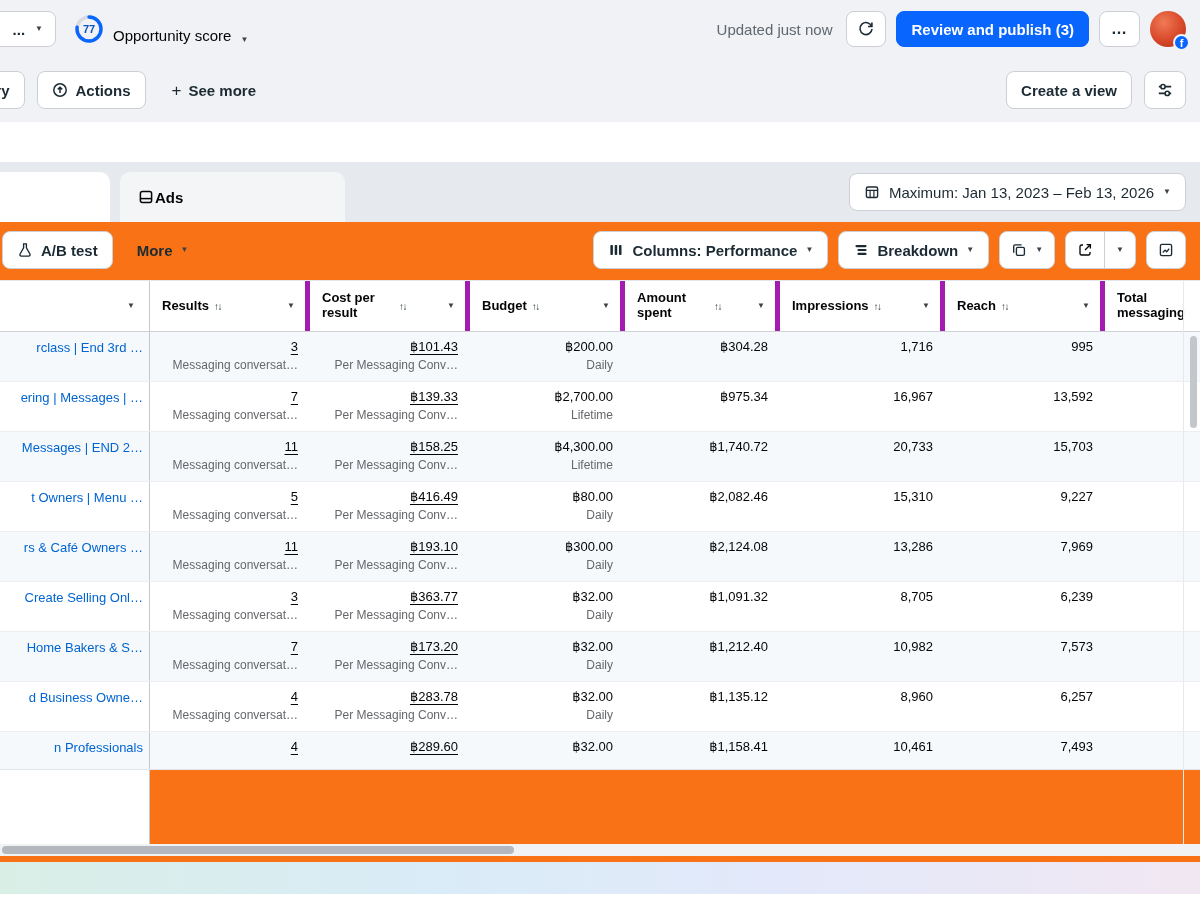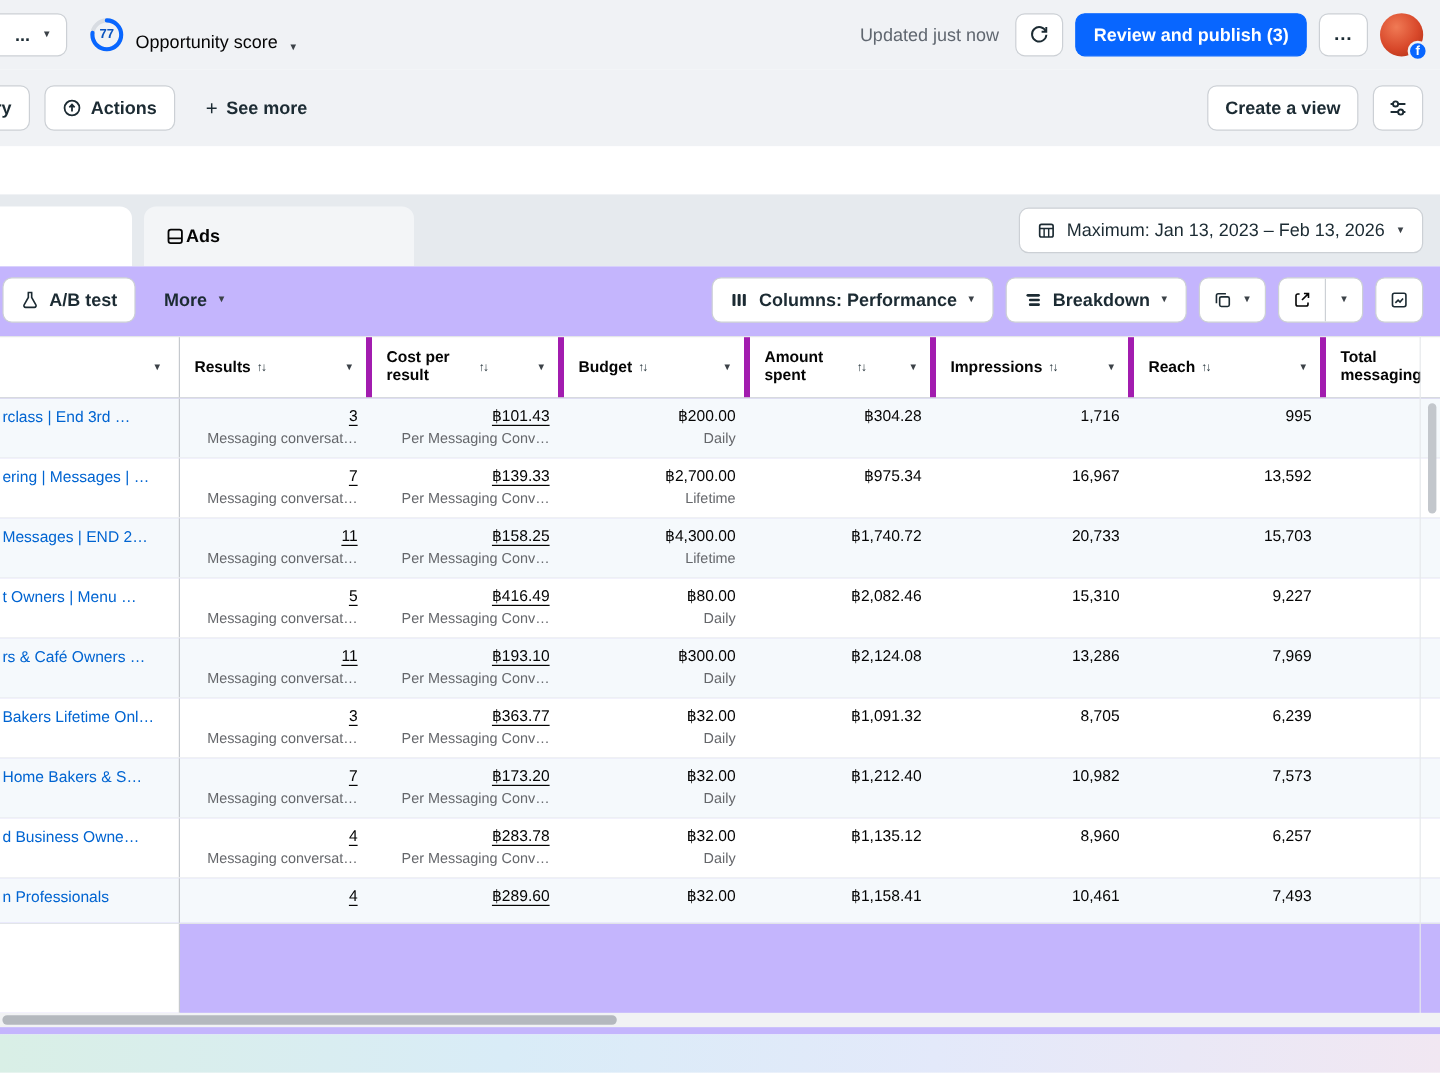--- a/index.html
+++ b/index.html
@@ -3,21 +3,21 @@
 <meta charset="utf-8">
 <style>
   *{box-sizing:border-box;margin:0;padding:0}
   html,body{width:1200px;height:900px;overflow:hidden}
   body{font-family:"Liberation Sans","DejaVu Sans",sans-serif;background:#fff;color:#050505;position:relative}
   .band{position:absolute;left:0;right:0}
   .topbar{top:0;height:58px;background:#f0f2f5;display:flex;align-items:center;gap:10px;padding-right:14px}
   .actions-bar{top:58px;height:64px;background:#f0f2f5;display:flex;align-items:center;gap:12px;padding-right:14px}
   .search-strip{top:122px;height:40px;background:#fff}
   .tab-row{top:162px;height:60px;background:#e6eaee}
-  .content{top:222px;height:640px;background:#c4b5fd}
+  .content{top:222px;height:640px;background:#f97316}
   .bottom-grad{top:862px;height:32px;background:linear-gradient(90deg,#d9efe6 0%,#d9ecf7 35%,#e3e9fa 65%,#f1e7f2 100%)}
   .bottom-white{top:894px;height:6px;background:#fff}
   .spacer{flex:1}
   .btn{display:inline-flex;align-items:center;gap:8px;background:#fff;border:1px solid #ccd0d5;border-radius:8px;height:38px;padding:0 14px;font-size:15px;font-weight:600;color:#1c2b33;cursor:pointer;white-space:nowrap;flex:none}
   .btn.h36{height:36px}
   .btn-primary{background:#0866ff;border-color:#0866ff;color:#fff}
   .btn-plain{border:none;background:transparent}
   .icon-btn{padding:0 11px}
   .chev{font-size:8px;color:#3c4248;line-height:1}
   .sortg{font-size:10px;letter-spacing:-1.5px;font-weight:400;color:#1c2b33}
@@ -57,21 +57,21 @@
   .hlabel.wrap{white-space:normal;max-width:72px}
   .hcell .sortg{margin-left:5px}
   .hcell .chev{margin-left:auto;padding-left:6px}
   .tbody{position:absolute;top:110px;left:0;right:0;height:438px;overflow:hidden;border-bottom:1px solid #e2e5e9}
   .trow{height:50px;border-bottom:1px solid #eceef1;background:#fff}
   .trow.alt{background:#f5f9fc}
   .cell{padding:7px 12px 0;text-align:right;font-size:13px;overflow:hidden;white-space:nowrap}
   .cell .main{line-height:1.25}
   .cell .sub{font-size:12px;color:#65676b;margin-top:3px;line-height:1.2}
   .ul{text-decoration:underline;text-underline-offset:3px;cursor:pointer}
-  .name-cell{text-align:left;border-right:1px solid #c5c9ce;padding:8px 6px 0 2px;height:100%}
+  .name-cell{text-align:right;border-right:1px solid #c5c9ce;padding:8px 6px 0 2px;height:100%}
   .name-link{color:#0064d1;font-size:13px;display:block;overflow:hidden;white-space:nowrap;cursor:pointer;text-decoration:none}
   .empty-left-border{position:absolute;top:548px;height:74px;left:0;width:150px;border-right:1px solid #c5c9ce;background:#fff}
   .table-right-border{position:absolute;top:58px;height:566px;right:16px;width:1px;background:#e7e9ec}
   .vscroll-thumb{position:absolute;right:3px;top:114px;width:7px;height:92px;background:#c3c7cc;border-radius:4px;cursor:pointer}
   .hscroll{position:absolute;left:0;right:0;bottom:6px;height:12px;background:#f1f2f4;cursor:pointer}
   .hthumb{position:absolute;left:2px;top:2px;width:512px;height:8px;background:#b4b8be;border-radius:4px;cursor:pointer}
 </style>
 </head>
 <body>
 
@@ -392,21 +392,21 @@
       <div class="main v-impr">13,286</div>
     </div>
     <div class="cell">
       <div class="main v-reach">7,969</div>
     </div>
     <div class="cell"></div>
   </div>
 
   <div class="trow grid">
     <div class="cell name-cell">
-      <a class="name-link">Bakers Lifetime Onl…</a>
+      <a class="name-link">Create Selling Onl…</a>
     </div>
     <div class="cell">
       <div class="main"><span class="ul v-results">3</span></div>
       <div class="sub s-results">Messaging conversat…</div>
     </div>
     <div class="cell">
       <div class="main"><span class="ul v-cost">฿363.77</span></div>
       <div class="sub s-cost">Per Messaging Conv…</div>
     </div>
     <div class="cell">

